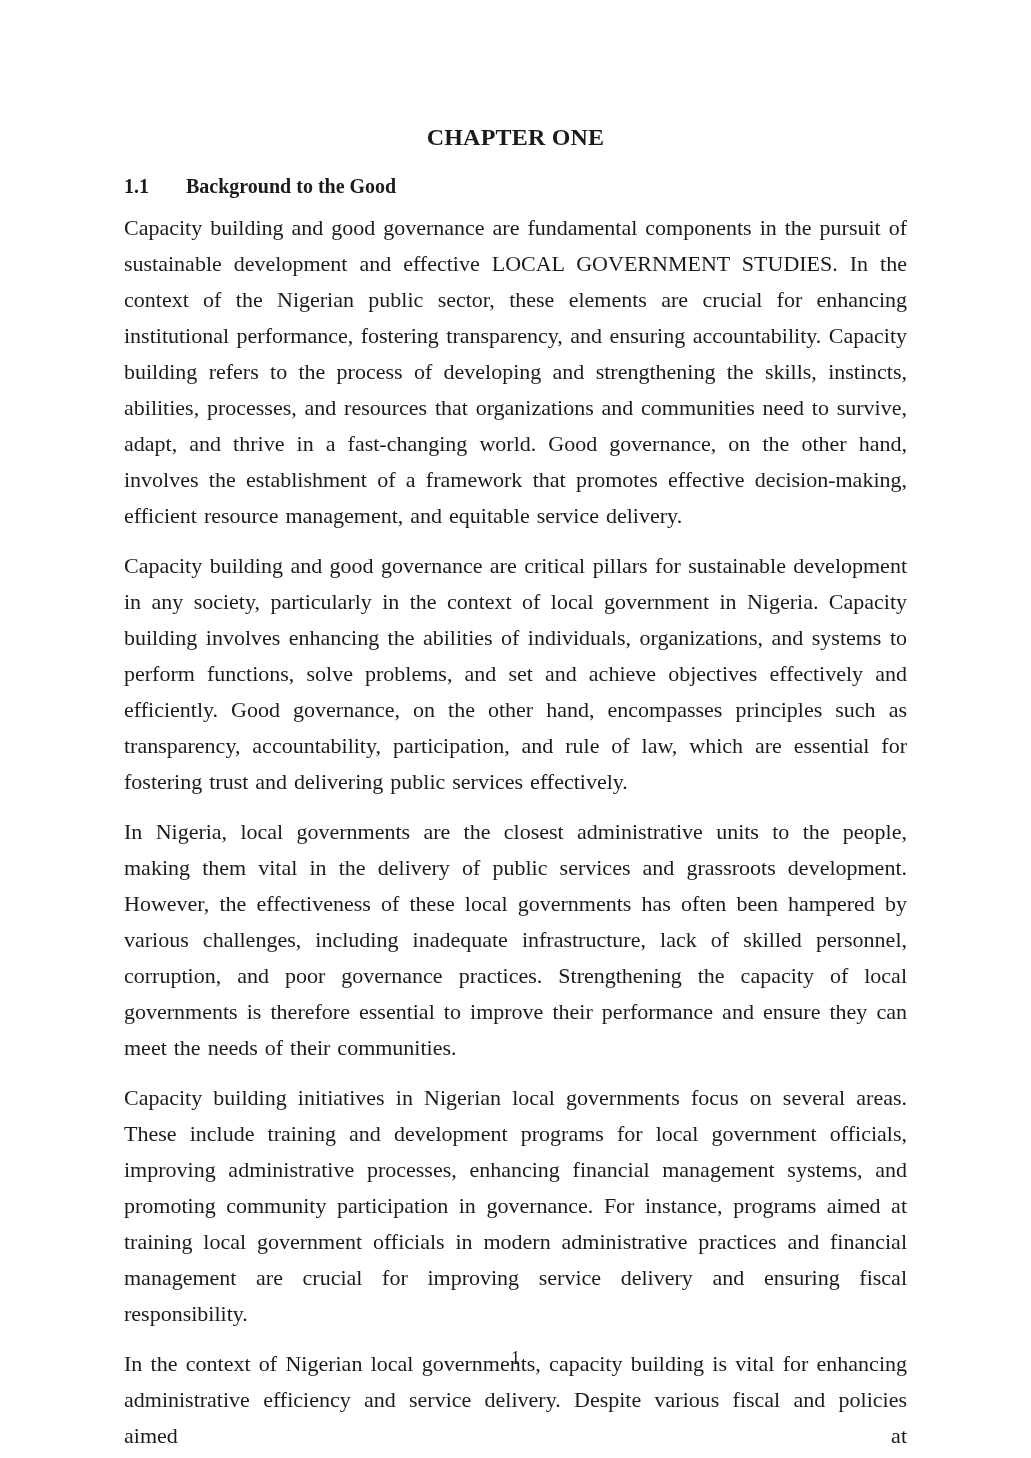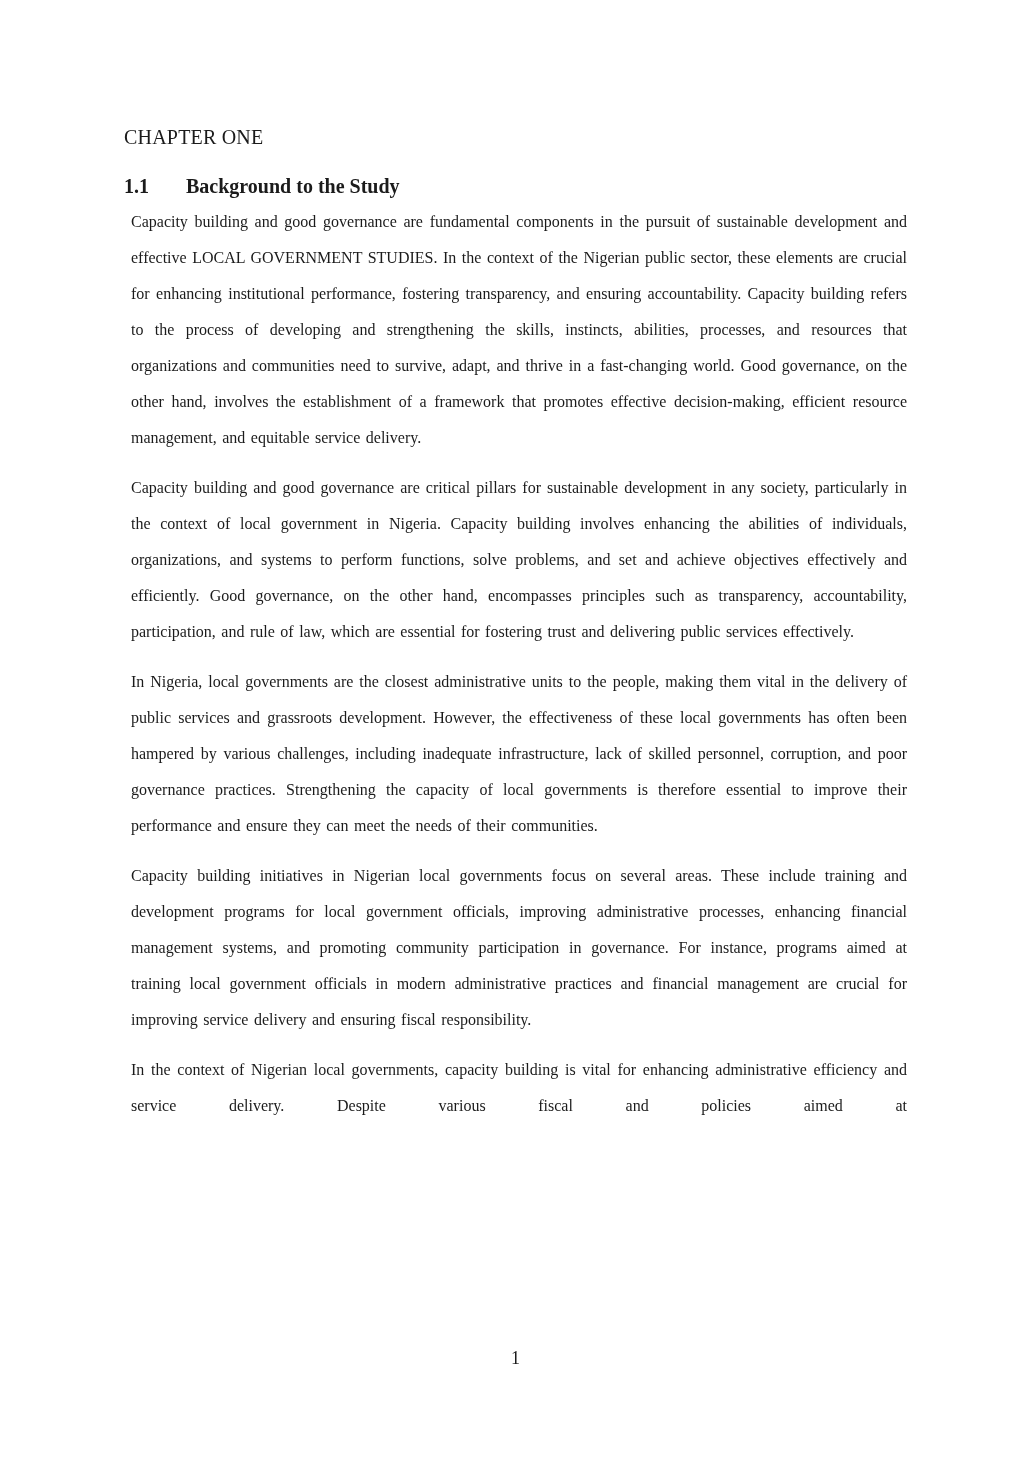--- a/index.html
+++ b/index.html
@@ -17,46 +17,45 @@
     inset: 0;
     background: #ffffff;
   }
   .content {
     position: absolute;
     left: 124px;
     top: 119px;
     width: 783px;
   }
   .chapter-title {
-    text-align: left;
-    font-weight: normal;
-    font-size: 20px;
+    text-align: center;
+    font-weight: bold;
+    font-size: 24px;
     line-height: 36px;
     margin-bottom: 13px;
     letter-spacing: 0.2px;
   }
   .section-heading {
     display: flex;
     font-weight: bold;
     font-size: 20px;
     line-height: 36px;
-    margin-bottom: 0;
+    margin-bottom: 6px;
   }
   .section-heading .sec-num {
     width: 62px;
     flex: 0 0 62px;
   }
   .body-para {
-    font-size: 16px;
+    font-size: 22px;
     line-height: 36px;
     text-align: justify;
     text-justify: inter-word;
     margin-bottom: 14px;
     word-spacing: 1.5px;
-    margin-left: 7px;
   }
   .body-para.continued {
     text-align-last: justify;
     margin-bottom: 0;
   }
   .page-number {
     position: absolute;
     top: 1346px;
     left: 0;
     width: 100%;
@@ -69,21 +68,21 @@
 <body>
 
 <div class="page">
   <div class="content">
 
     <div class="chapter-title">CHAPTER ONE</div>
 
 
     <div class="section-heading">
       <span class="sec-num">1.1</span>
-      <span class="sec-title">Background to the Study</span>
+      <span class="sec-title">Background to the Good</span>
     </div>
 
     <p class="body-para">Capacity building and good governance are fundamental components in the pursuit of sustainable development and effective LOCAL GOVERNMENT STUDIES. In the context of the Nigerian public sector, these elements are crucial for enhancing institutional performance, fostering transparency, and ensuring accountability. Capacity building refers to the process of developing and strengthening the skills, instincts, abilities, processes, and resources that organizations and communities need to survive, adapt, and thrive in a fast-changing world. Good governance, on the other hand, involves the establishment of a framework that promotes effective decision-making, efficient resource management, and equitable service delivery.</p>
 
     <p class="body-para">Capacity building and good governance are critical pillars for sustainable development in any society, particularly in the context of local government in Nigeria. Capacity building involves enhancing the abilities of individuals, organizations, and systems to perform functions, solve problems, and set and achieve objectives effectively and efficiently. Good governance, on the other hand, encompasses principles such as transparency, accountability, participation, and rule of law, which are essential for fostering trust and delivering public services effectively.</p>
 
     <p class="body-para">In Nigeria, local governments are the closest administrative units to the people, making them vital in the delivery of public services and grassroots development. However, the effectiveness of these local governments has often been hampered by various challenges, including inadequate infrastructure, lack of skilled personnel, corruption, and poor governance practices. Strengthening the capacity of local governments is therefore essential to improve their performance and ensure they can meet the needs of their communities.</p>
 
     <p class="body-para">Capacity building initiatives in Nigerian local governments focus on several areas. These include training and development programs for local government officials, improving administrative processes, enhancing financial management systems, and promoting community participation in governance. For instance, programs aimed at training local government officials in modern administrative practices and financial management are crucial for improving service delivery and ensuring fiscal responsibility.</p>
 

